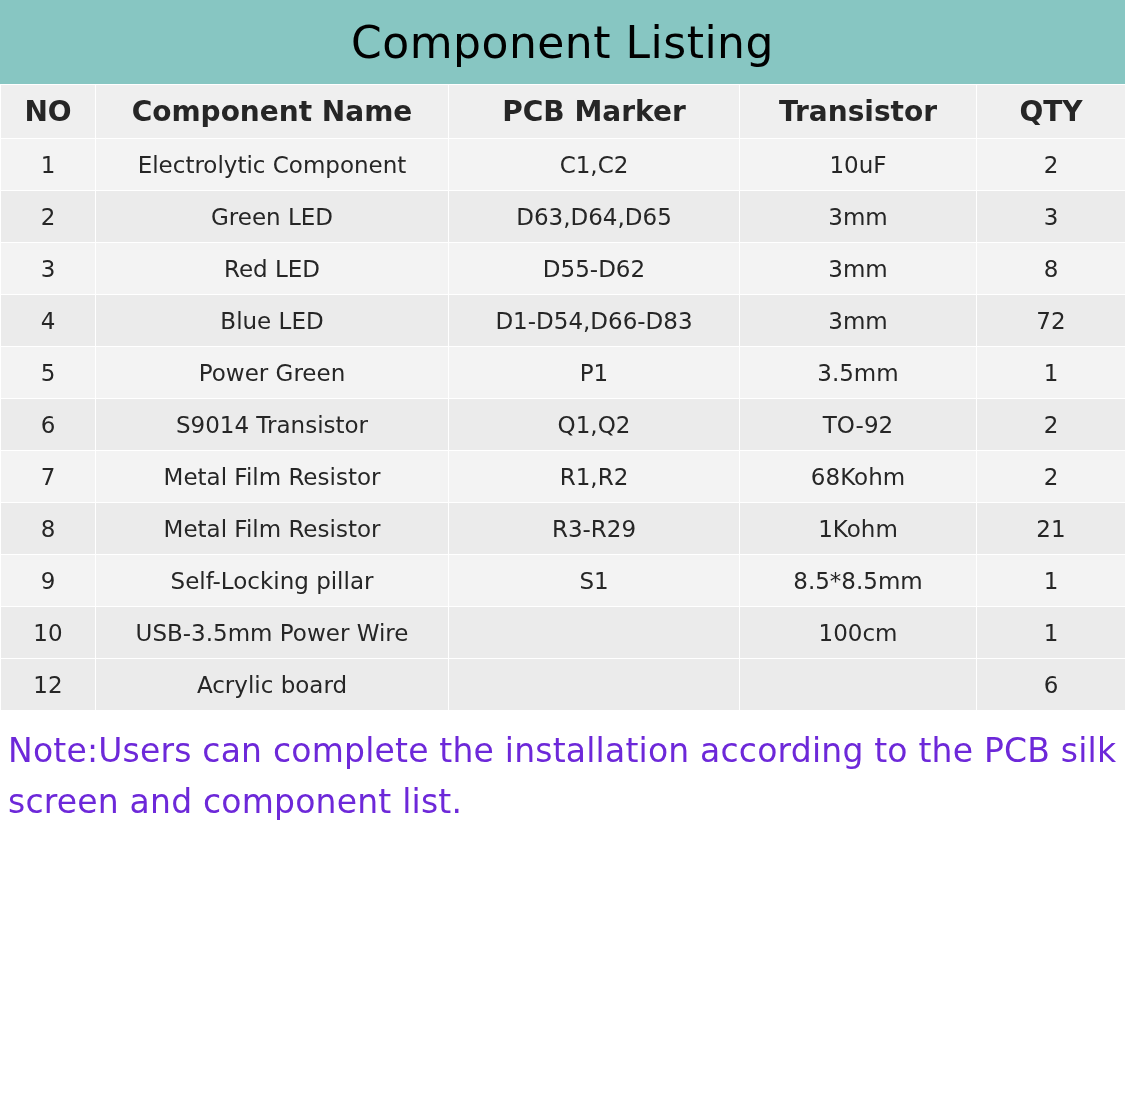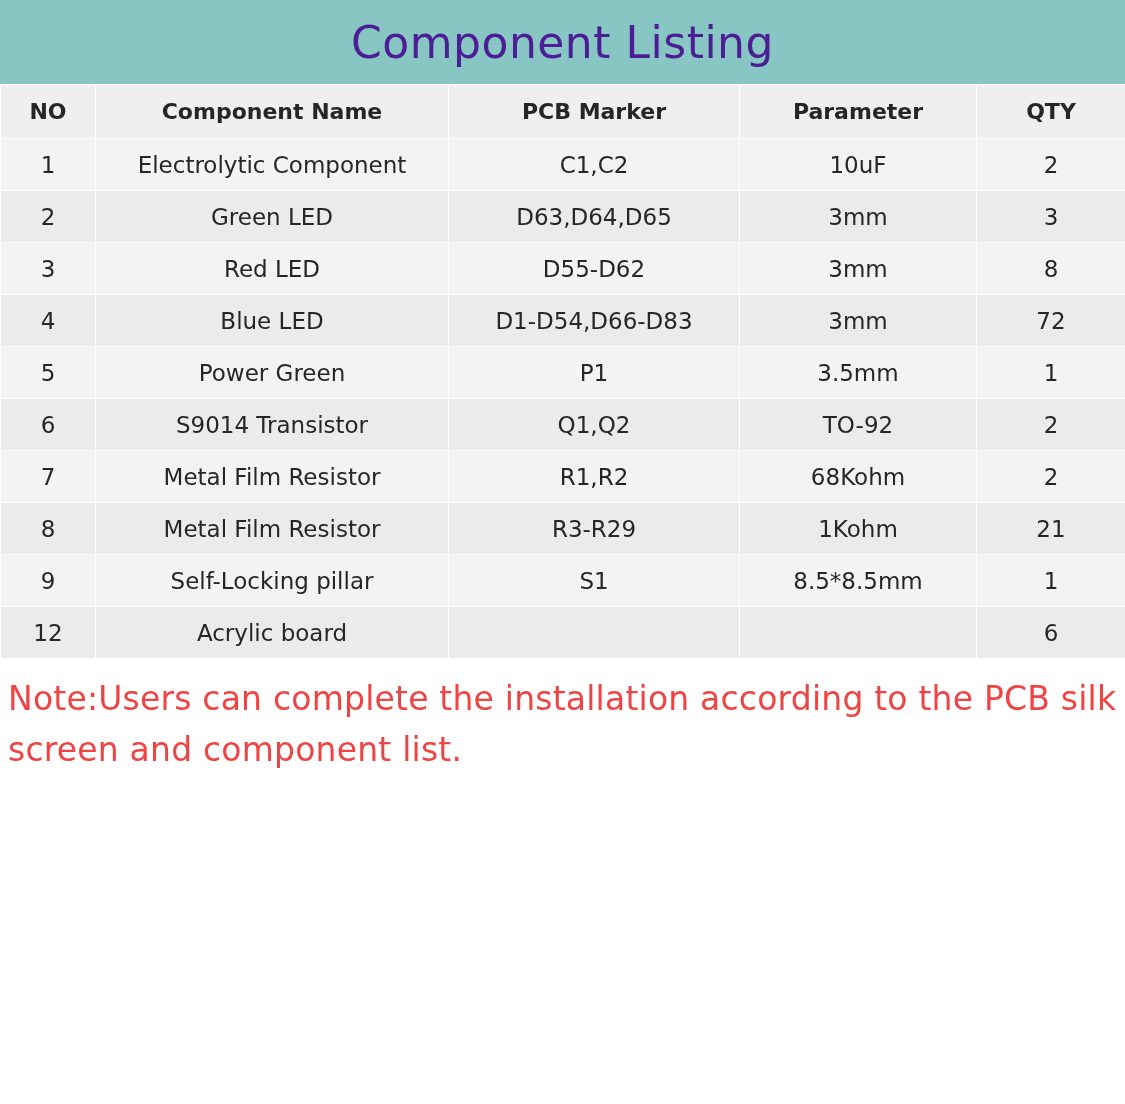--- a/index.html
+++ b/index.html
@@ -24,21 +24,21 @@
   .title-bar {
     height: 84px;
     background: #87c6c2;
     display: flex;
     align-items: center;
     justify-content: center;
     flex: 0 0 auto;
   }
   .title-bar h1 {
     margin: 0;
-    color: #4c1d95;
+    color: #000000;
     font-size: 44px;
     font-weight: 400;
     letter-spacing: 0.5px;
     font-family: "DejaVu Sans", sans-serif;
   }
   table.listing {
     border-collapse: collapse;
     width: 1125px;
     table-layout: fixed;
     flex: 0 0 auto;
@@ -57,31 +57,31 @@
     height: 51px;
     font-size: 23px;
     font-weight: 400;
     color: #262626;
     overflow: hidden;
     white-space: nowrap;
   }
   table.listing thead th {
     background: #efefef;
     font-weight: 700;
-    font-size: 22px;
+    font-size: 28px;
     height: 53px;
   }
   table.listing tbody tr.odd td { background: #f3f3f3; }
   table.listing tbody tr.even td { background: #ebebeb; }
 
   .note {
     padding: 14px 8px 0 8px;
     font-size: 33px;
     line-height: 1.55;
-    color: #ef4444;
+    color: #6d28d9;
     font-weight: 400;
     letter-spacing: 0.2px;
   }
 </style>
 </head>
 <body>
 
 <div class="page">
 
   <div class="title-bar">
@@ -94,21 +94,21 @@
       <col class="c-name">
       <col class="c-marker">
       <col class="c-param">
       <col class="c-qty">
     </colgroup>
     <thead>
       <tr>
         <th>NO</th>
         <th>Component Name</th>
         <th>PCB Marker</th>
-        <th>Parameter</th>
+        <th>Transistor</th>
         <th>QTY</th>
       </tr>
     </thead>
     <tbody>
       <tr class="odd">
         <td>1</td>
         <td>Electrolytic Component</td>
         <td>C1,C2</td>
         <td>10uF</td>
         <td>2</td>
@@ -163,20 +163,27 @@
         <td>21</td>
       </tr>
       <tr class="odd">
         <td>9</td>
         <td>Self-Locking pillar</td>
         <td>S1</td>
         <td>8.5*8.5mm</td>
         <td>1</td>
       </tr>
       <tr class="even">
+        <td>10</td>
+        <td>USB-3.5mm Power Wire</td>
+        <td></td>
+        <td>100cm</td>
+        <td>1</td>
+      </tr>
+      <tr class="even">
         <td>12</td>
         <td>Acrylic board</td>
         <td></td>
         <td></td>
         <td>6</td>
       </tr>
     </tbody>
   </table>
 
   <div class="note">Note:Users can complete the installation according to the PCB silk screen and component list.</div>

